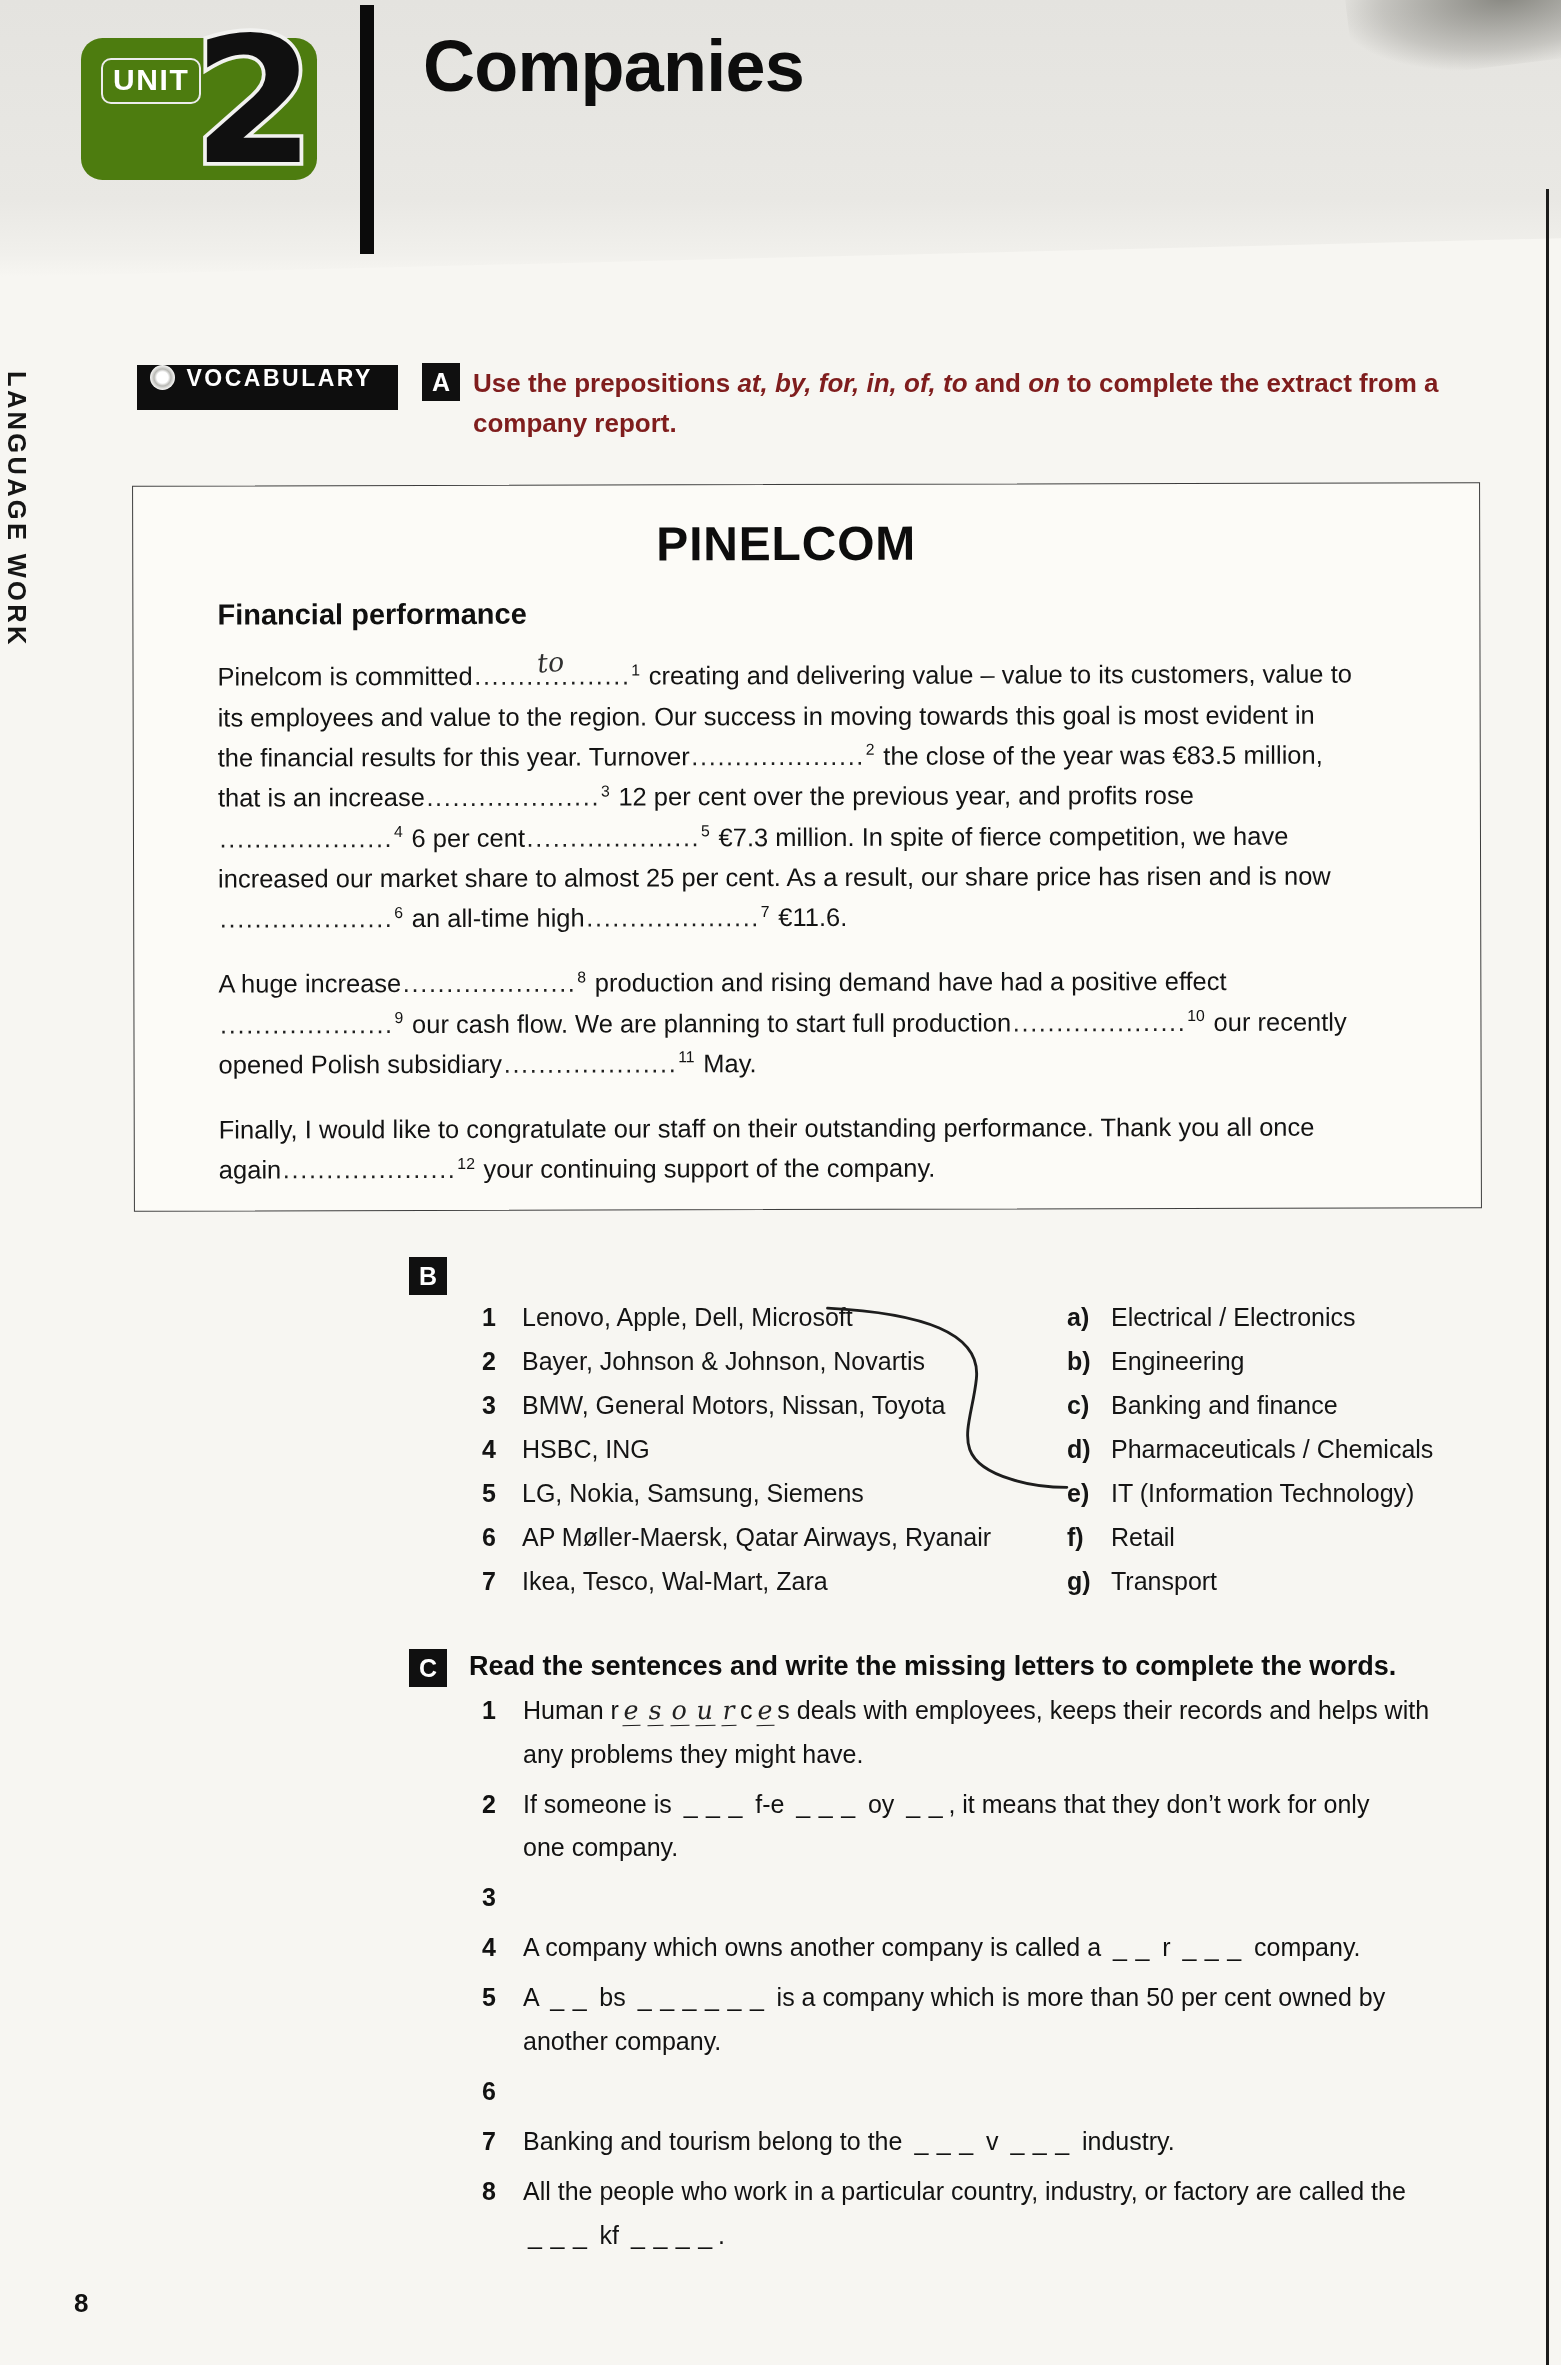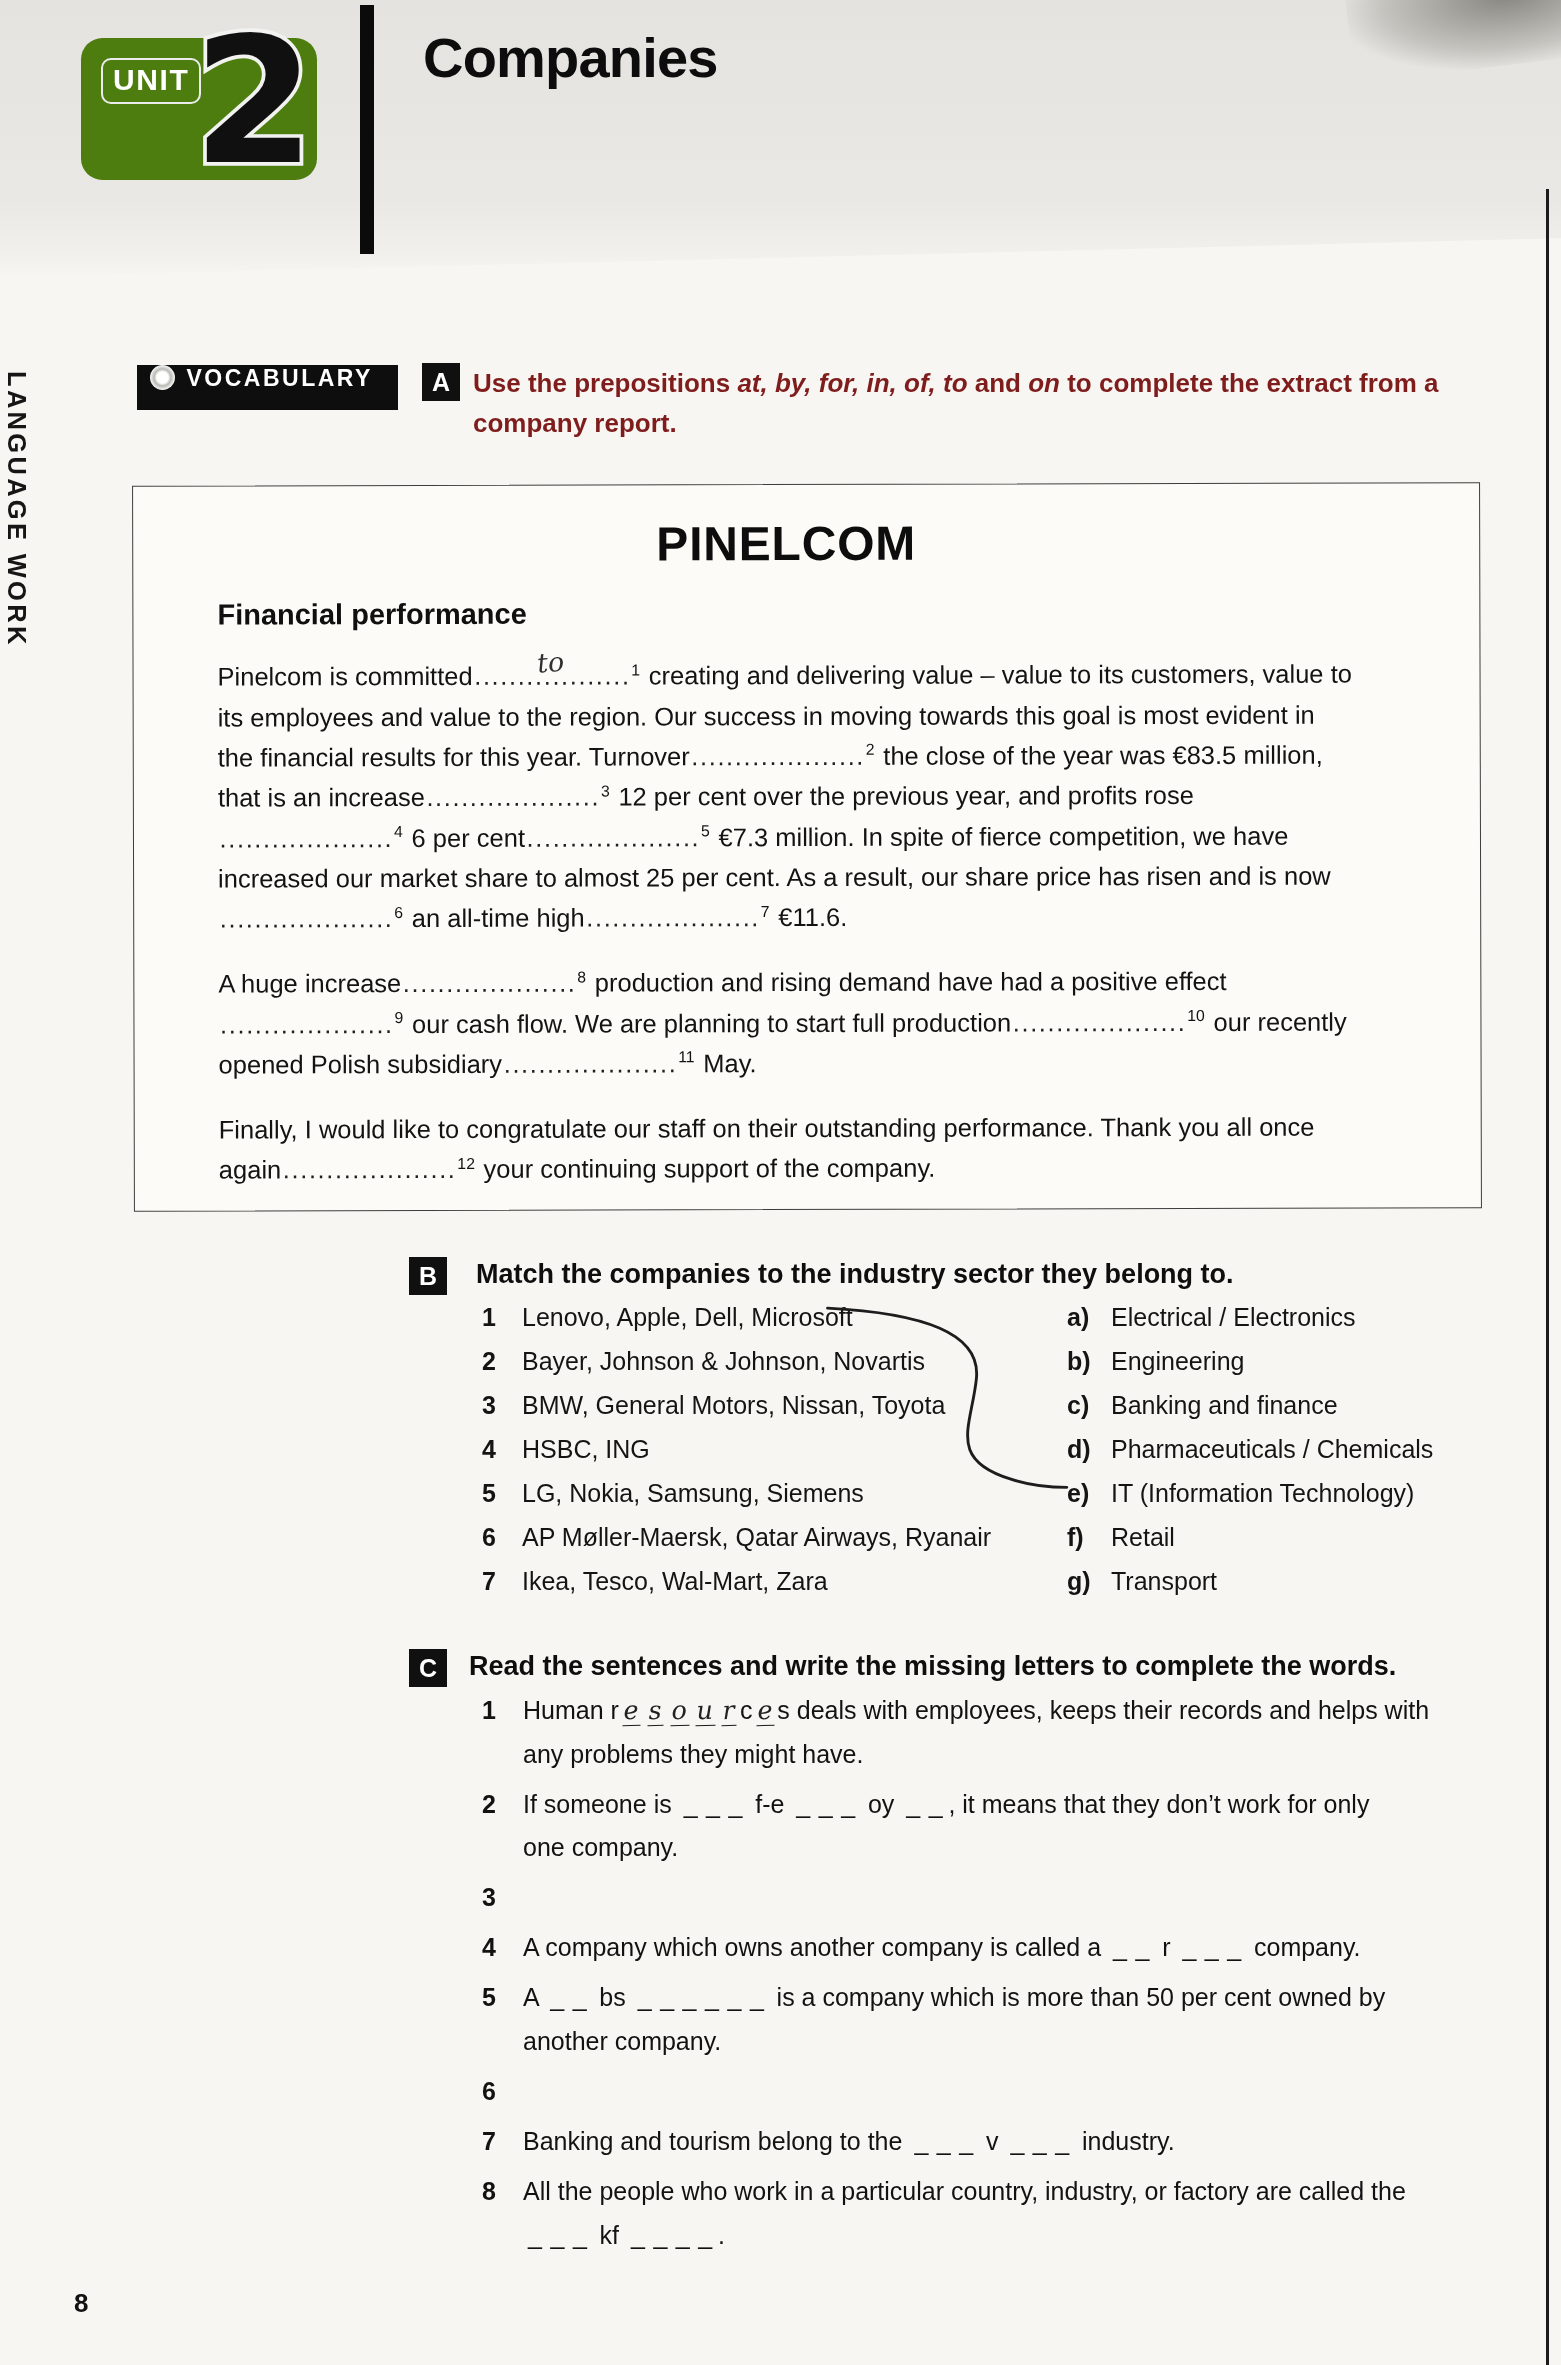--- a/index.html
+++ b/index.html
@@ -16,21 +16,21 @@
     transform:rotate(-7deg); }
   .right-edge { position:absolute; right:13px; top:189px; width:3.3px; height:2176px; background:#1c1c1c; }
 
   
   .unit-badge { position:absolute; left:81px; top:38px; width:236px; height:142px; background:#4d7c0f; border-radius:21.4px; }
   .unit-label { position:absolute; left:20px; top:20px; color:#fff; font-size:30px; font-weight:700; letter-spacing:1.6px;
     border:2.5px solid #ececec; border-radius:10px; padding:2.5px 10px 5px; }
   .unit-number { position:absolute; left:112px; top:-28px; font-size:175px; font-weight:800; color:#101010;
     -webkit-text-stroke:7.4px #f2f2f0; paint-order:stroke fill; line-height:1.05; font-family:"DejaVu Sans",sans-serif; }
   .title-bar { position:absolute; left:360px; top:5px; width:14px; height:249px; background:#0b0b0b; }
-  .page-title { position:absolute; left:423px; top:25px; font-size:56px; font-weight:700; color:#0d0d0d; letter-spacing:-0.8px; }
+  .page-title { position:absolute; left:423px; top:25px; font-size:72px; font-weight:700; color:#0d0d0d; letter-spacing:-0.8px; }
 
   .sidebar-label { position:absolute; left:1.6px; top:371px; writing-mode:vertical-rl; font-size:25.5px; font-weight:700;
     letter-spacing:3.3px; color:#161616; }
 
   .vocab-label { position:absolute; left:137px; top:365px; height:45px; background:#0e0e0e; color:#fff; font-weight:700;
     font-size:23px; letter-spacing:2.5px; display:flex; gap:11.5px; padding:0 25px 0 13px; }
   .vocab-icon { width:25px; height:25px; border-radius:50%; flex:none;
     background:radial-gradient(circle,#ffffff 0 32%,#b9b9b5 48%,#f4f4f2 68%); }
 
   .badge { position:absolute; width:38px; height:38px; background:#101010; color:#fff; font-size:25px; font-weight:700;
@@ -106,21 +106,20 @@
     <div class="report-title">PINELCOM</div>
     <div class="report-heading">Financial performance</div>
     <div class="report-paragraphs">
         <p><span>Pinelcom is committed</span><span class="blank"><span class="dots">..................</span><span class="answer">to</span><sup>1</sup></span><span> creating and delivering value – value to its customers, value to its employees and value to the region. Our success in moving towards this goal is most evident in the financial results for this year. Turnover</span><span class="blank"><span class="dots">....................</span><sup>2</sup></span><span> the close of the year was €83.5 million, that is an increase</span><span class="blank"><span class="dots">....................</span><sup>3</sup></span><span> 12 per cent over the previous year, and profits rose</span><span class="blank"><span class="dots">....................</span><sup>4</sup></span><span> 6 per cent</span><span class="blank"><span class="dots">....................</span><sup>5</sup></span><span> €7.3 million. In spite of fierce competition, we have increased our market share to almost 25 per cent. As a result, our share price has risen and is now</span><span class="blank"><span class="dots">....................</span><sup>6</sup></span><span> an all-time high</span><span class="blank"><span class="dots">....................</span><sup>7</sup></span><span> €11.6.</span></p>
         <p><span>A huge increase</span><span class="blank"><span class="dots">....................</span><sup>8</sup></span><span> production and rising demand have had a positive effect</span><span class="blank"><span class="dots">....................</span><sup>9</sup></span><span> our cash flow. We are planning to start full production</span><span class="blank"><span class="dots">....................</span><sup>10</sup></span><span> our recently opened Polish subsidiary</span><span class="blank"><span class="dots">....................</span><sup>11</sup></span><span> May.</span></p>
         <p><span>Finally, I would like to congratulate our staff on their outstanding performance. Thank you all once again</span><span class="blank"><span class="dots">....................</span><sup>12</sup></span><span> your continuing support of the company.</span></p>
       </div>
   </div>
 
   <div class="badge badge-b">B</div>
-  <h2 class="section-title title-b">Match the companies to the industry sector they belong to.</h2>
 
   <div class="match-items">
     <div class="match-row">
         <span class="num">1</span>
         <span class="txt">Lenovo, Apple, Dell, Microsoft</span>
       </div>
     <div class="match-row">
         <span class="num">2</span>
         <span class="txt">Bayer, Johnson &amp; Johnson, Novartis</span>
       </div>

